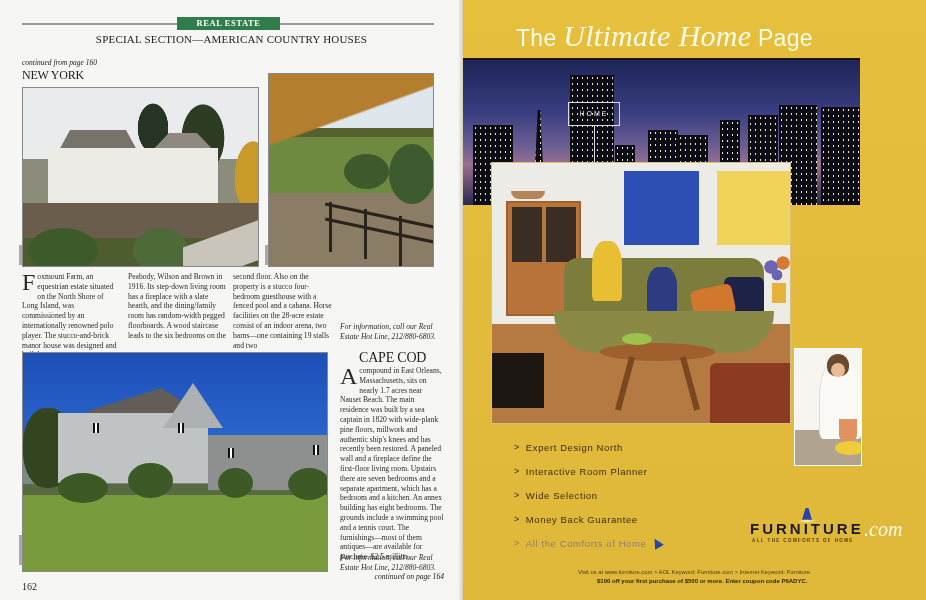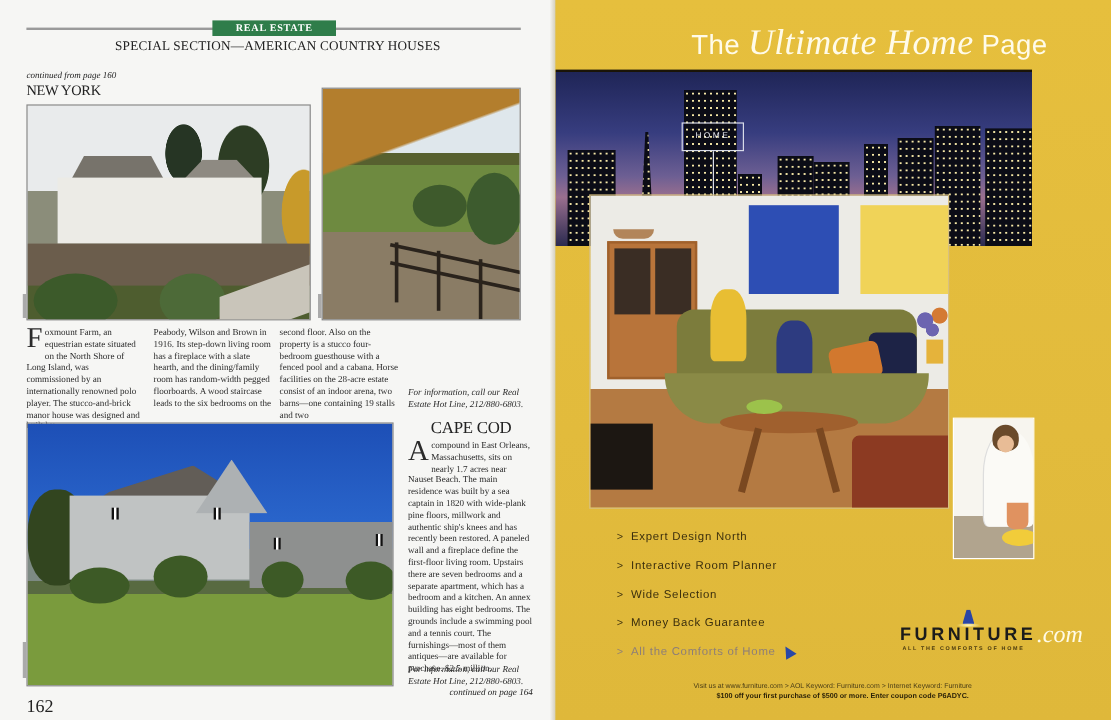--- a/index.html
+++ b/index.html
@@ -53,29 +53,29 @@
     clip-path: polygon(20% 55%, 70% 0, 100% 65%, 100% 100%, 0 100%); }
   .cc-house-right { position: absolute; left: 185px; top: 82px; width: 121px; height: 55px; background: #8e908f; }
   .cc-gable { position: absolute; left: 140px; top: 30px; width: 60px; height: 45px; background: #adb1b3; clip-path: polygon(50% 0, 100% 100%, 0 100%); }
   .cc-window { position: absolute; width: 6px; height: 10px; background: #fff; border-left: 2px solid #111; border-right: 2px solid #111; }
   .cc-shrub { position: absolute; border-radius: 50%; background: #3d5a26; }
 
   .heading-cc { position: absolute; left: 359px; top: 350px; font-size: 14px; letter-spacing: -.2px; }
   .col5 { left: 340px; top: 366px; width: 104px; }
   .col5-info { left: 340px; top: 553px; width: 104px; }
   .continued-on { position: absolute; left: 340px; top: 572px; width: 104px; text-align: right; font-size: 7.6px; font-style: italic; }
-  .folio { position: absolute; left: 22px; top: 581px; font-size: 15px; }
+  .folio { position: absolute; left: 22px; top: 581px; font-size: 10px; }
 
   .gutter { position: absolute; left: 458px; top: 0; width: 10px; height: 600px;
     background: linear-gradient(90deg, #f6f6f4, #d7d2c0 45%, #d8b83f 55%, #e5c13e); }
 
   
   .right-page { position: absolute; left: 463px; top: 0; width: 463px; height: 600px;
     background: linear-gradient(180deg, #e6bf3d, #e2bb3c 60%, #dfb83a); }
-  .ad-headline { position: absolute; left: 0; top: 19px; width: 463px; padding-left: 113px; color: #fffbe9; font-size: 26px; letter-spacing: .3px; }
+  .ad-headline { position: absolute; left: 0; top: 19px; width: 463px; padding-left: 53px; color: #fffbe9; font-size: 26px; letter-spacing: .3px; }
   .ad-headline .sans { font-family: "Liberation Sans", sans-serif; font-size: 23px; }
   .ad-headline .serif-it { font-family: "Liberation Serif", serif; font-style: italic; font-size: 30px; }
 
   .skyline { position: absolute; left: 0; top: 58px; width: 397px; height: 147px; overflow: hidden;
     background: linear-gradient(180deg, #1f2557 0%, #373d7f 35%, #6d5f93 60%, #9a6f8f 72%, #2a2a4f 100%);
     border-top: 2px solid #1a1408; }
   .bldg { position: absolute; bottom: 0; background: #0b0c16;
     background-image: radial-gradient(circle, #f7e9a8 0 0.7px, transparent 1px); background-size: 5px 6px; }
   .home-box { position: absolute; left: 105px; top: 42px; width: 52px; height: 24px; border: 1px solid #d8dbe8;
     color: #e9ebf3; font-family: "Liberation Sans", sans-serif; font-size: 7px; letter-spacing: 2px; text-align: center; line-height: 22px; }

